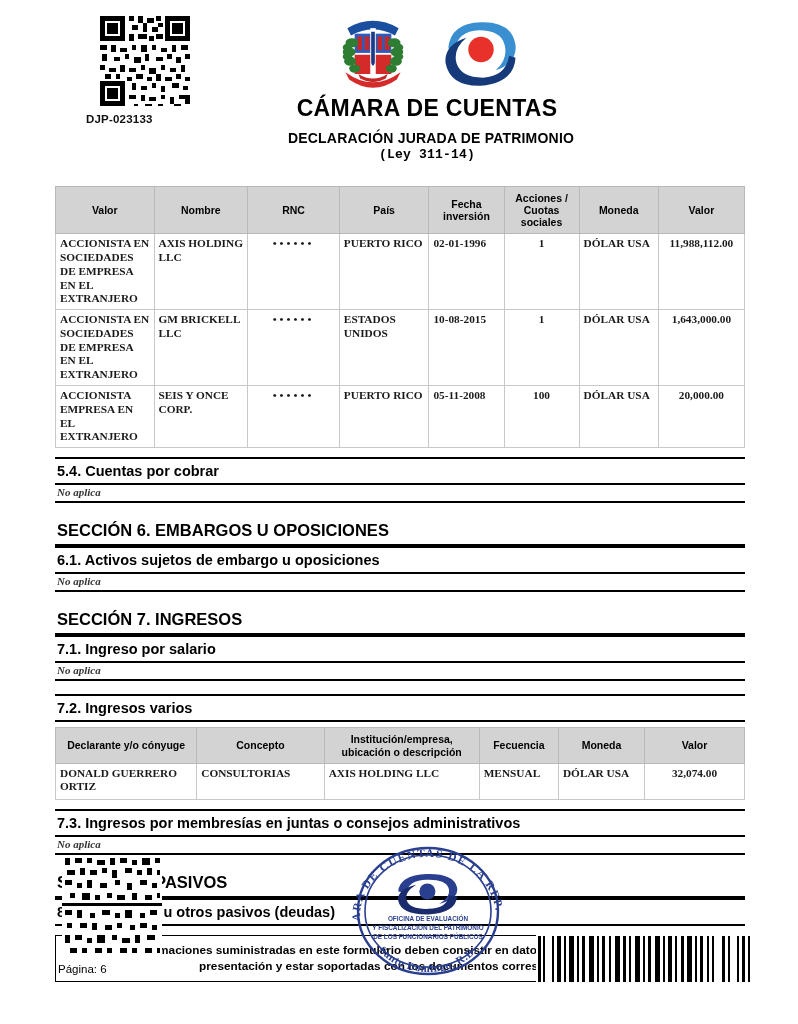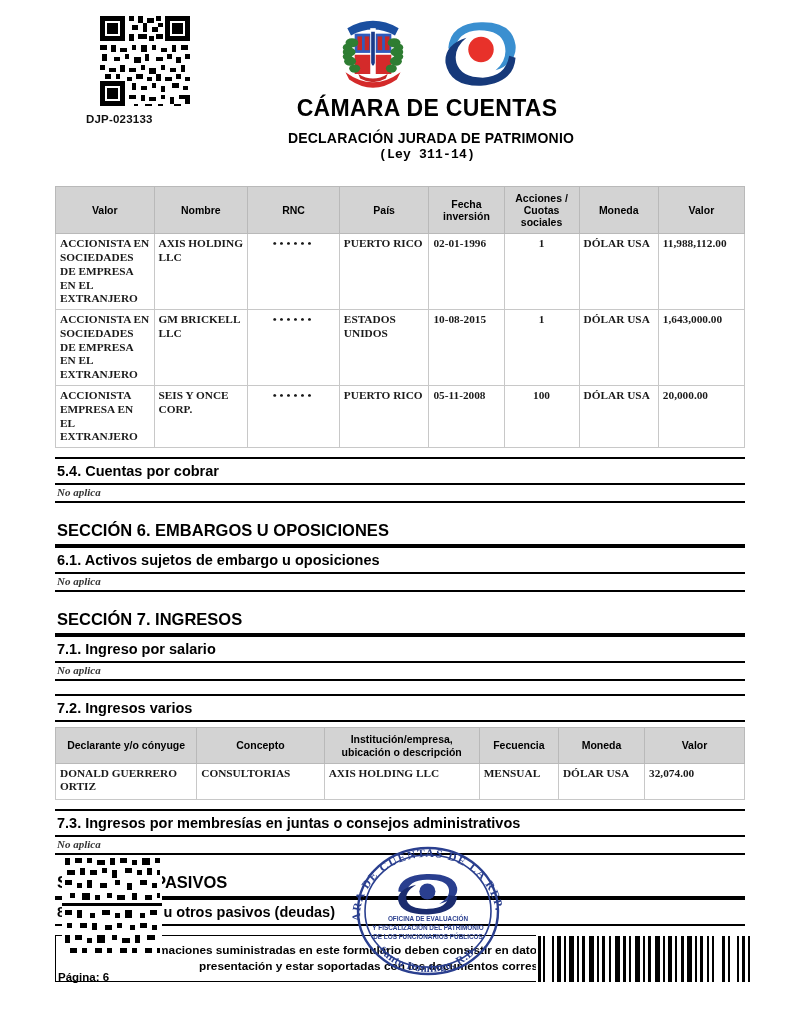--- a/index.html
+++ b/index.html
@@ -47,21 +47,21 @@
   }
   table.grid td{
     border:1px solid #c8c8c8;
     font-family:"Liberation Serif", serif;
     font-size:11.3px;
     vertical-align:top;
     padding:3px 4px;line-height:1.22;
     color:#1a1a1a;
     font-weight:bold;
   }
-  td.num{text-align:left;}
+  td.num{text-align:center;}
   td.ctr{text-align:center;}
   td.mid{vertical-align:middle;}
   .dots{letter-spacing:3px;font-size:11px;color:#222;}
 
   
   .subhead{
     font-size:14.5px;font-weight:bold;
     padding:3px 2px 3px 2px;
     border-top:2.5px solid #000;
     border-bottom:2.5px solid #000;
@@ -90,21 +90,21 @@
     text-align:center;
     font-size:11.8px;font-weight:bold;
     padding:7px 14px;
     line-height:1.35;
   }
 
   
   .footer{position:absolute;left:0;top:840px;width:798px;height:184px;}
   .qr2-wrap{position:absolute;left:58px;top:15px;width:108px;}
   .qr2{width:108px;height:100px;display:block;}
-  .page-num{font-size:11.5px;font-weight:bold;margin-top:16px;}
+  .page-num{font-size:11.5px;font-weight:normal;margin-top:8px;}
   .seal{position:absolute;left:338px;top:3px;width:180px;height:135px;}
   .barcode{position:absolute;left:536px;top:94px;width:230px;height:50px;}
 </style>
 </head>
 <body>
 
 <div class="page">
 
   <div class="header">
 

